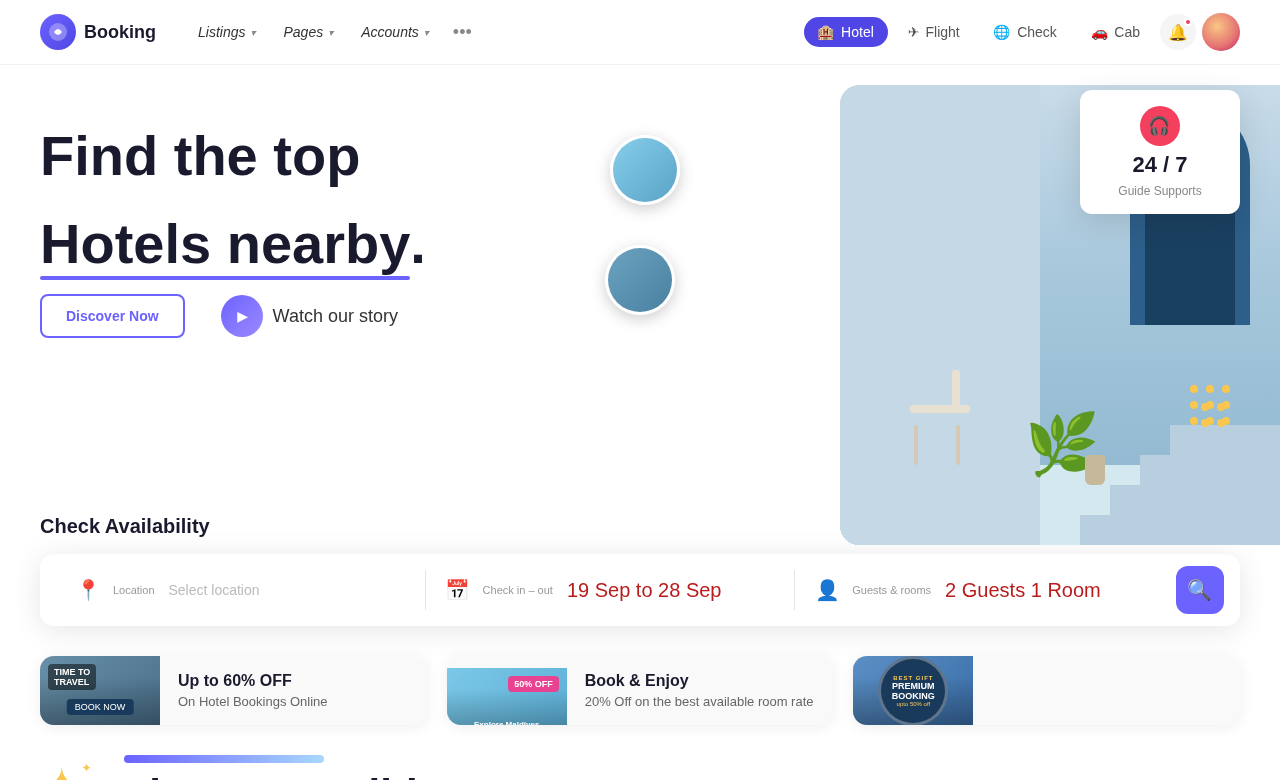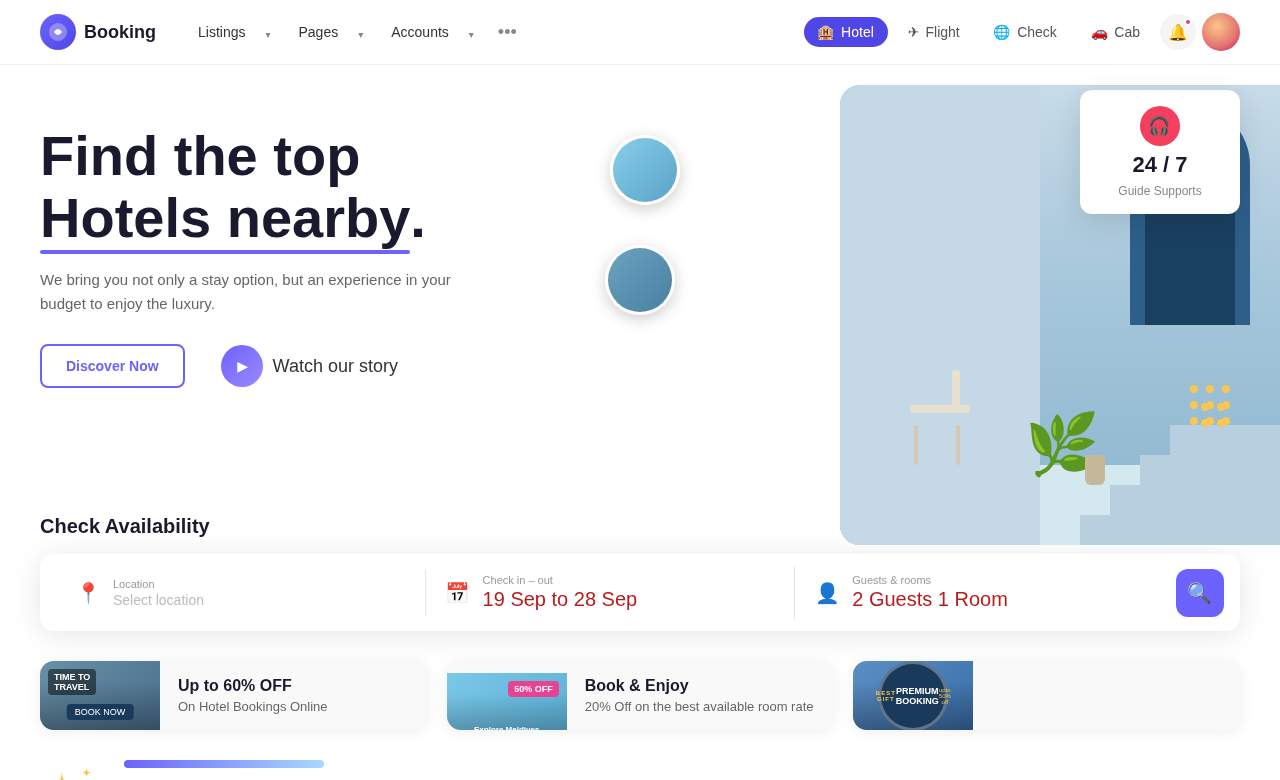--- a/index.html
+++ b/index.html
@@ -11,22 +11,22 @@
       border-bottom: 1px solid #f0f0f0; background: #fff; position: relative; z-index: 100;
     }
     .logo { display: flex; align-items: center; gap: 8px; margin-right: 30px; }
     .logo-icon {
       width: 36px; height: 36px; background: linear-gradient(135deg, #6c63ff, #4f46e5);
       border-radius: 50%; display: flex; align-items: center; justify-content: center; color: #fff; font-size: 16px;
     }
     .logo-text { font-size: 18px; font-weight: 700; color: #1a1a2e; }
     .nav-links { display: flex; align-items: center; gap: 4px; flex: 1; }
     .nav-item {
-      display: flex; align-items: flex-end; gap: 20px; padding: 8px 12px;
-      font-size: 14px; color: #333; cursor: pointer; border-radius: 6px;
+      display: flex; align-items: center; gap: 5px; padding: 8px 12px;
+      font-size: 14px; color: #333; cursor: pointer; border-radius: 6px; font-style: italic;
     }
     .nav-item .chevron { font-size: 10px; color: #888; }
     .nav-dots { font-size: 18px; color: #888; cursor: pointer; padding: 4px 8px; }
 
     .nav-right { display: flex; align-items: center; gap: 6px; }
     .nav-tab {
       display: flex; align-items: center; gap: 6px; padding: 7px 14px;
       border-radius: 20px; font-size: 14px; cursor: pointer; color: #555;
     }
     .nav-tab.active { background: #4f46e5; color: #fff; }
@@ -50,21 +50,21 @@
       width: 100%; height: 100%;
       background: radial-gradient(circle at 40% 35%, #f9c784, #e57373 60%, #c2185b);
     }
 
     
     .hero {
       display: flex; padding: 40px 40px 0 40px; position: relative; min-height: 430px;
     }
     .hero-left { flex: 0 0 600px; padding-top: 20px; z-index: 2; }
     .hero-title { font-size: 56px; font-weight: 800; line-height: 1.1; color: #1a1a2e; margin-bottom: 20px; }
-    .hero-title .underline-text { position: relative; display: inline-block; }
+    .hero-title .underline-text { position: relative; display: inline-block; margin-top: 26px; }
     .hero-title .underline-text::after {
       content: ''; position: absolute; bottom: -6px; left: 0; width: 100%; height: 4px;
       background: #6c63ff; border-radius: 2px;
     }
     .hero-desc { font-size: 15px; color: #666; line-height: 1.6; max-width: 440px; margin-bottom: 28px; }
     .hero-actions { display: flex; align-items: center; gap: 36px; }
     .btn-discover {
       padding: 12px 24px; background: #fff; color: #6c63ff;
       border: 2px solid #6c63ff; border-radius: 8px; font-size: 14px; font-weight: 600;
       cursor: pointer;
@@ -156,21 +156,21 @@
       display: flex; align-items: center; background: #fff;
       border-radius: 14px; box-shadow: 0 4px 30px rgba(0,0,0,0.1);
       padding: 12px 16px; gap: 0;
     }
     .search-field {
       display: flex; align-items: center; gap: 12px; flex: 1;
       padding: 8px 20px; border-right: 1px solid #e5e5e5;
     }
     .search-field:last-of-type { border-right: none; }
     .field-icon { font-size: 20px; color: #999; flex-shrink: 0; }
-    .field-content { display: flex; flex-direction: column; gap: 2px; }
+    .field-content { display: flex; flex-direction: row; gap: 14px; align-items: center; }
     .field-label { font-size: 11px; color: #999; font-weight: 500; }
     .field-value { font-size: 20px; color: #b91c1c; font-weight: 400; }
     .field-placeholder { font-size: 14px; color: #bbb; }
     .search-btn {
       width: 48px; height: 48px; background: #6c63ff; border-radius: 12px;
       border: none; cursor: pointer; display: flex; align-items: center; justify-content: center;
       color: #fff; font-size: 20px; margin-left: 12px; flex-shrink: 0;
     }
 
     
@@ -198,21 +198,21 @@
       position: absolute; top: 8px; left: 8px;
       background: rgba(0,0,0,0.5); color: #fff; font-size: 9px;
       padding: 3px 6px; border-radius: 4px; font-weight: 600;
     }
     .promo-content { padding: 16px 18px; display: flex; flex-direction: column; justify-content: center; }
     .promo-title { font-size: 16px; font-weight: 700; color: #1a1a2e; margin-bottom: 4px; }
     .promo-subtitle { font-size: 13px; color: #666; }
     .premium-circle {
       position: absolute; top: 50%; left: 50%; transform: translate(-50%, -50%);
       width: 70px; height: 70px; background: #1a3a5c; border-radius: 50%;
-      display: flex; flex-direction: row; align-items: center; justify-content: center;
+      display: flex; flex-direction: column; align-items: center; justify-content: center;
       color: #fff; text-align: center; border: 3px solid rgba(255,255,255,0.3);
     }
     .premium-top { font-size: 6px; font-weight: 700; letter-spacing: 1px; color: #f9c74f; }
     .premium-main { font-size: 9px; font-weight: 800; }
     .premium-sub { font-size: 6px; color: #f9c74f; }
 
     
     .bottom-section { padding: 10px 40px; display: flex; align-items: center; gap: 40px; }
 
     .blue-bar {
@@ -279,21 +279,20 @@
     </div>
   </div>
 </nav>
 
 <section class="hero">
   <div class="hero-left">
     <h1 class="hero-title">
       <span>Find the top</span><br>
       <span class="underline-text">Hotels nearby</span><span>.</span>
     </h1>
-    <p class="hero-desc">We bring you not only a stay option, but an experience in your budget to enjoy the luxury.</p>
     <div class="hero-actions">
       <button class="btn-discover">Discover Now</button>
       <button class="btn-watch">
         <div class="play-btn-wrap">
           <span class="play-icon">▶</span>
         </div>
         <span class="watch-text">Watch our story</span>
       </button>
     </div>
   </div>

